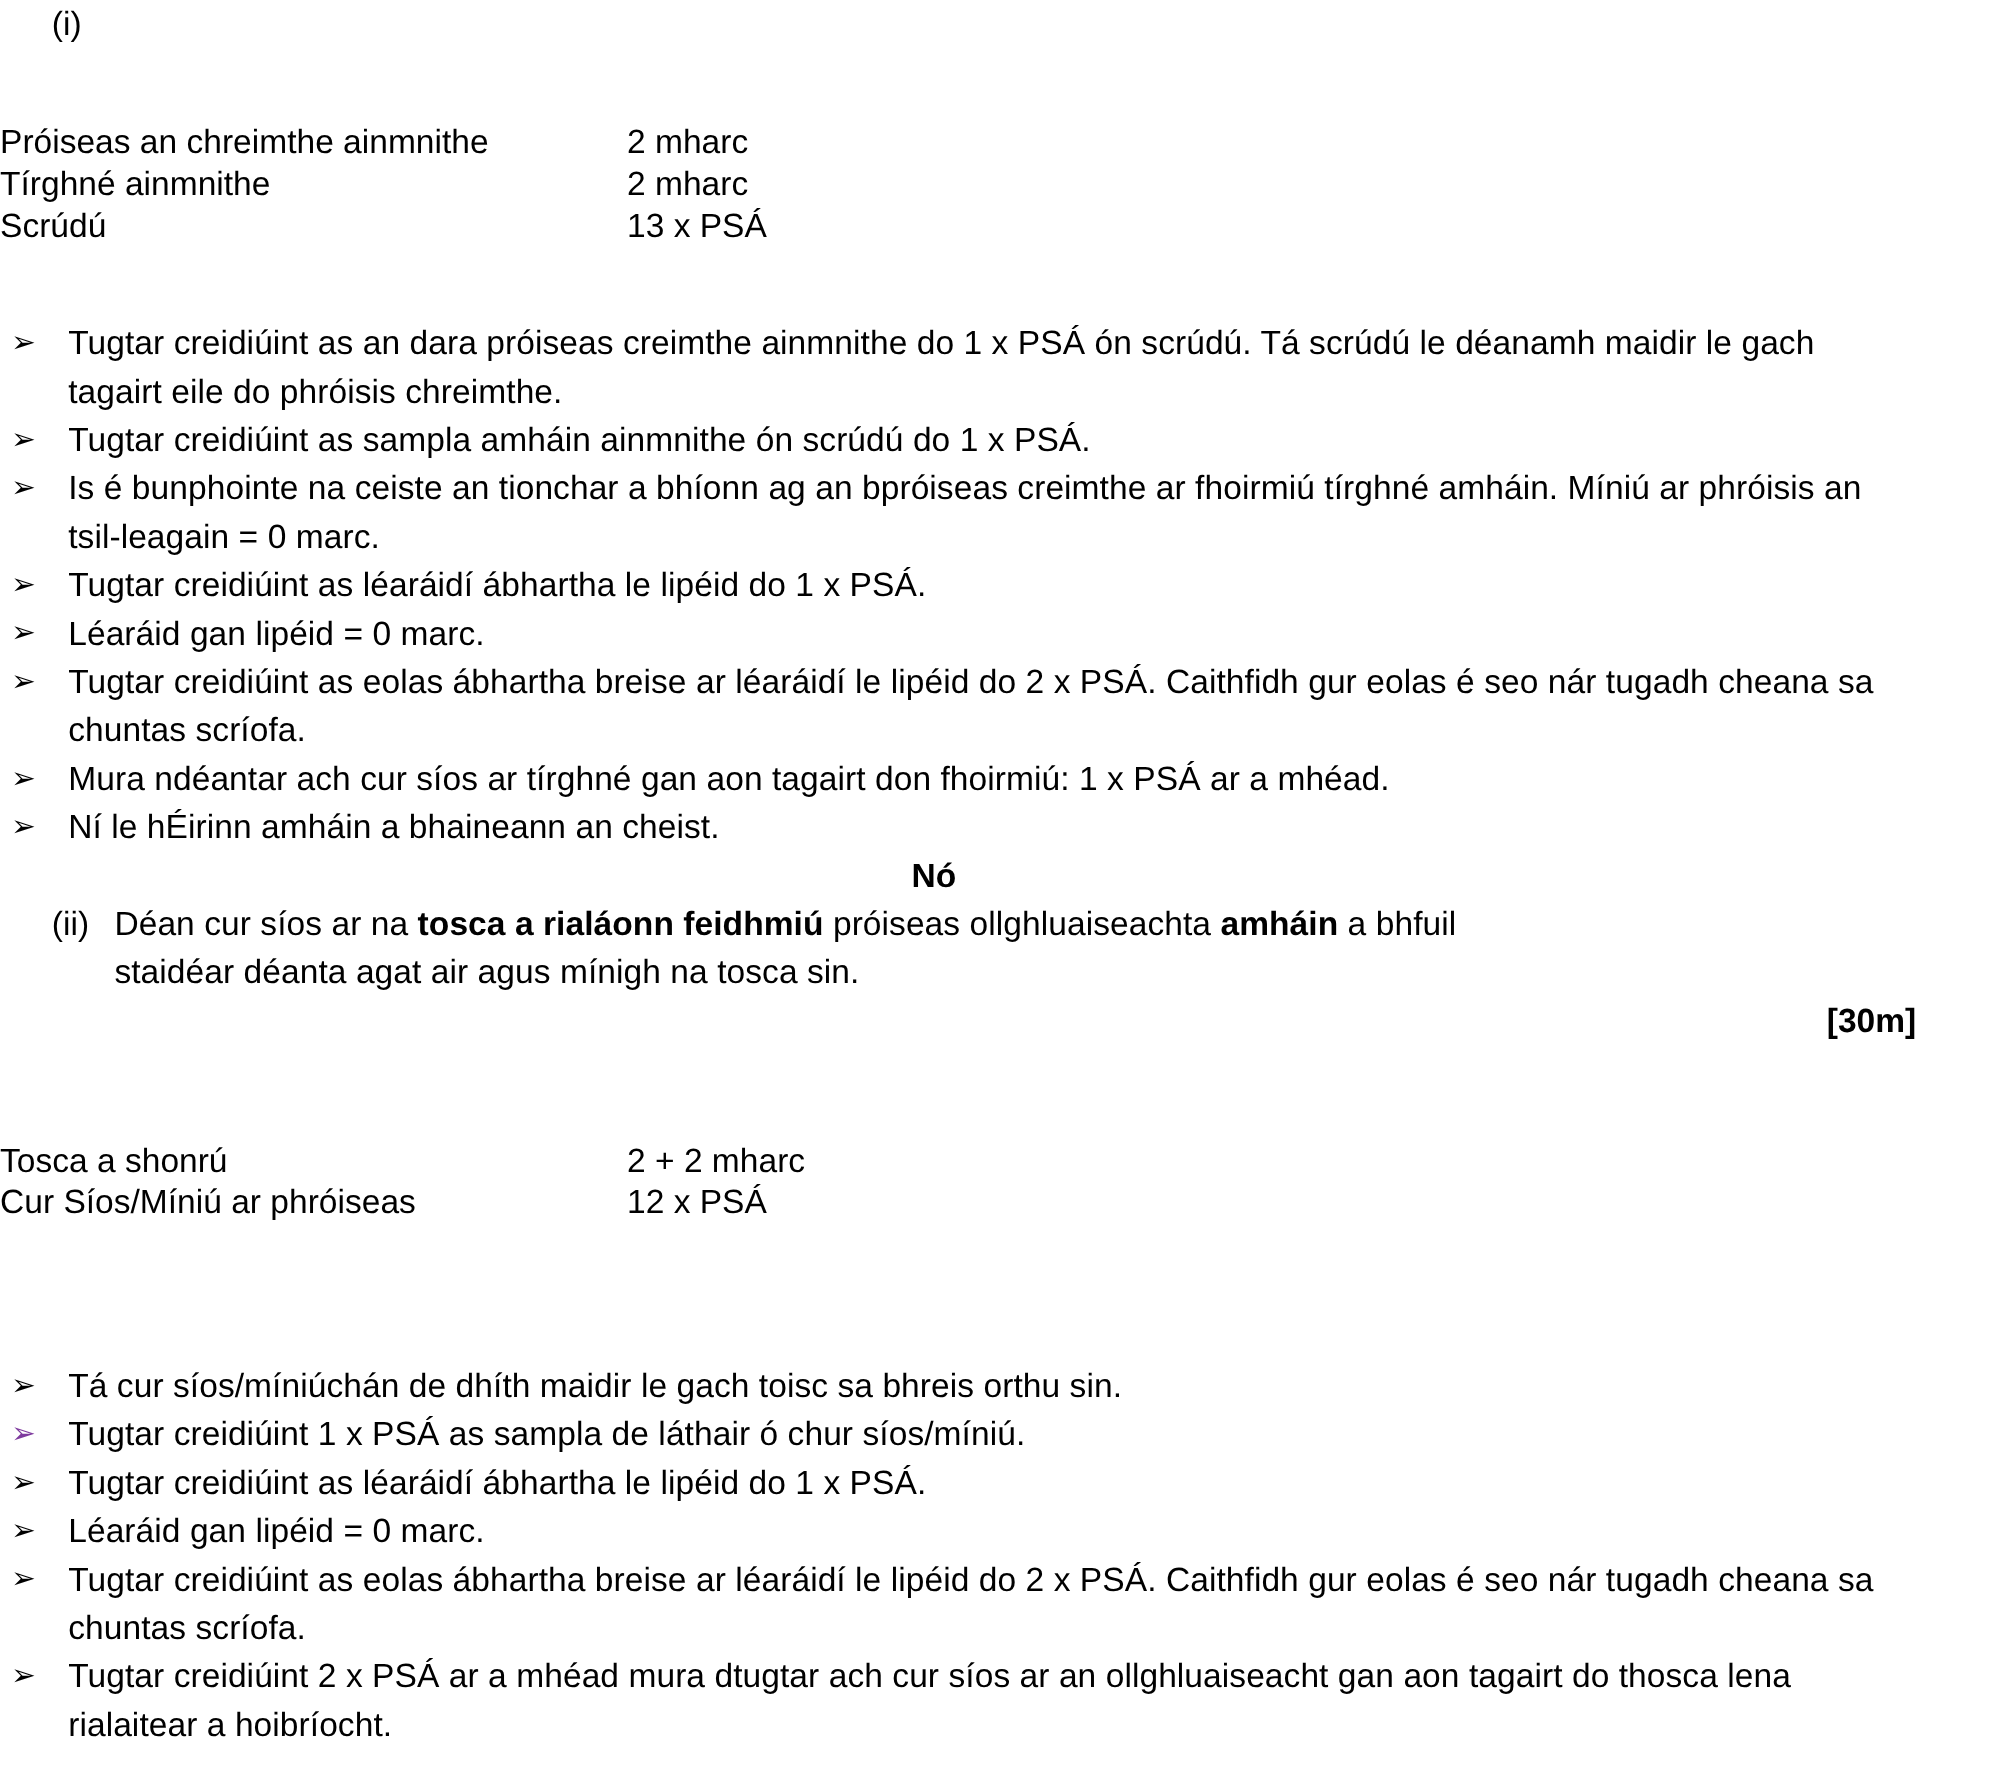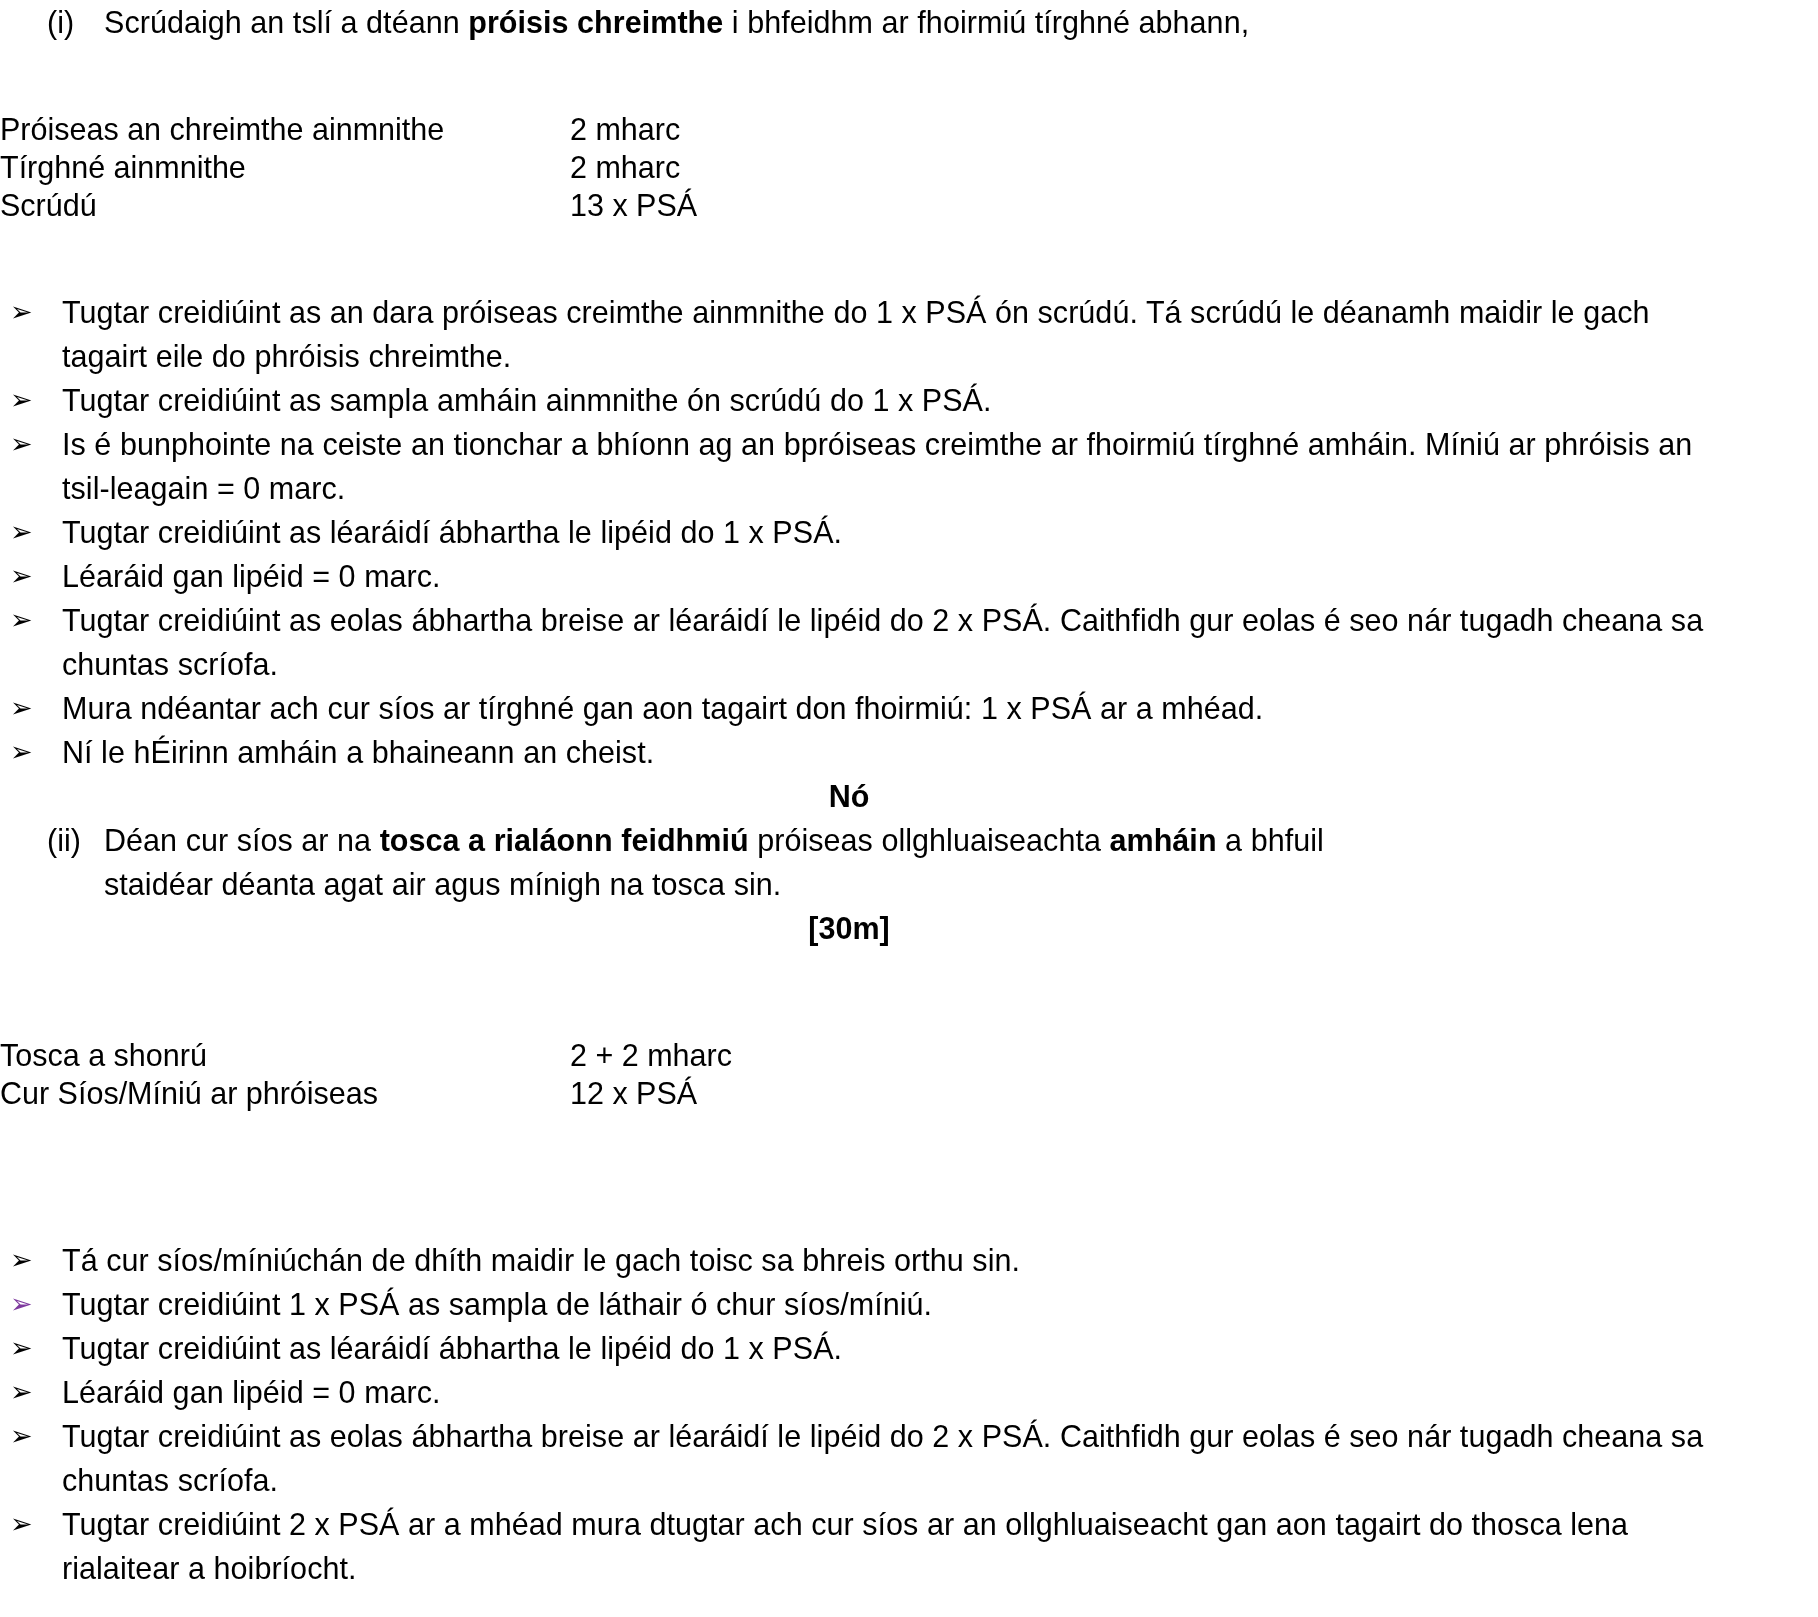--- a/index.html
+++ b/index.html
@@ -88,39 +88,38 @@
 
   
   .center-bold {
     text-align: center;
     font-weight: 700;
     font-size: 30.5px;
     line-height: 44px;
     padding-right: 120px;
   }
   .marks-right {
-    text-align: center;
+    text-align: right;
     font-weight: 700;
     font-size: 30.5px;
     line-height: 44px;
-    padding-right: 120px;
+    padding-right: 76px;
   }
   .spacer-md { height: 40px; }
   .spacer-lg { height: 66px; }
   .spacer-xl { height: 86px; }
 </style>
 </head>
 <body>
 
 <div class="page">
 
   <div class="q-item doc-text">
     <div class="q-label">(i)</div>
     <div class="q-body">
-      <div><span>Scrúdaigh an tslí a dtéann </span><b>próisis chreimthe</b><span> i bhfeidhm ar fhoirmiú tírghné abhann,</span></div>
     </div>
   </div>
 
   <div class="spacer-lg"></div>
 
   <table class="marks-table">
     <tbody>
       <tr>
         <td class="desc">Próiseas an chreimthe ainmnithe</td>
         <td class="val">2 mharc</td>

